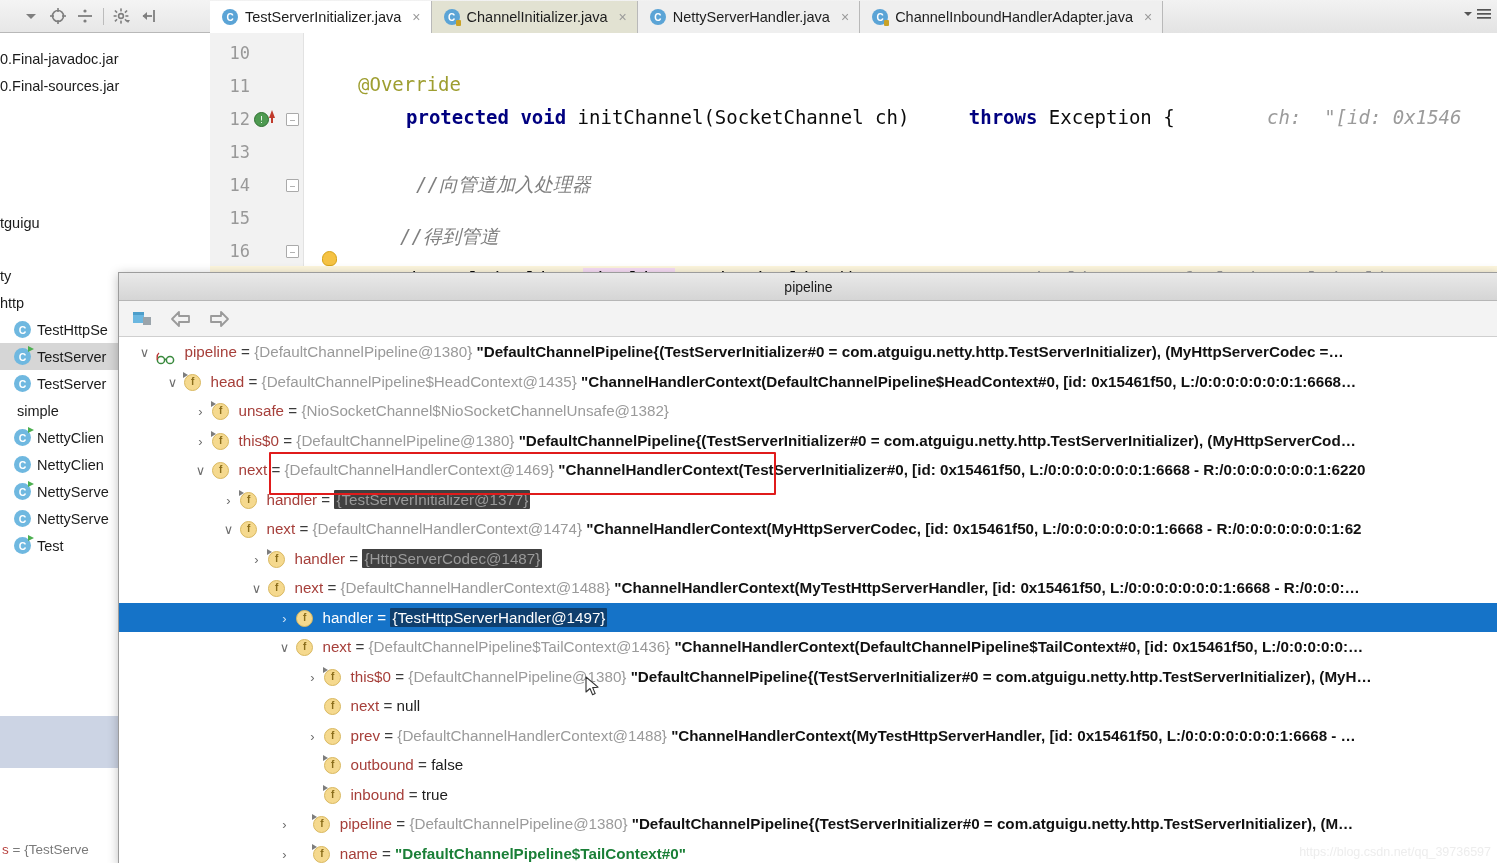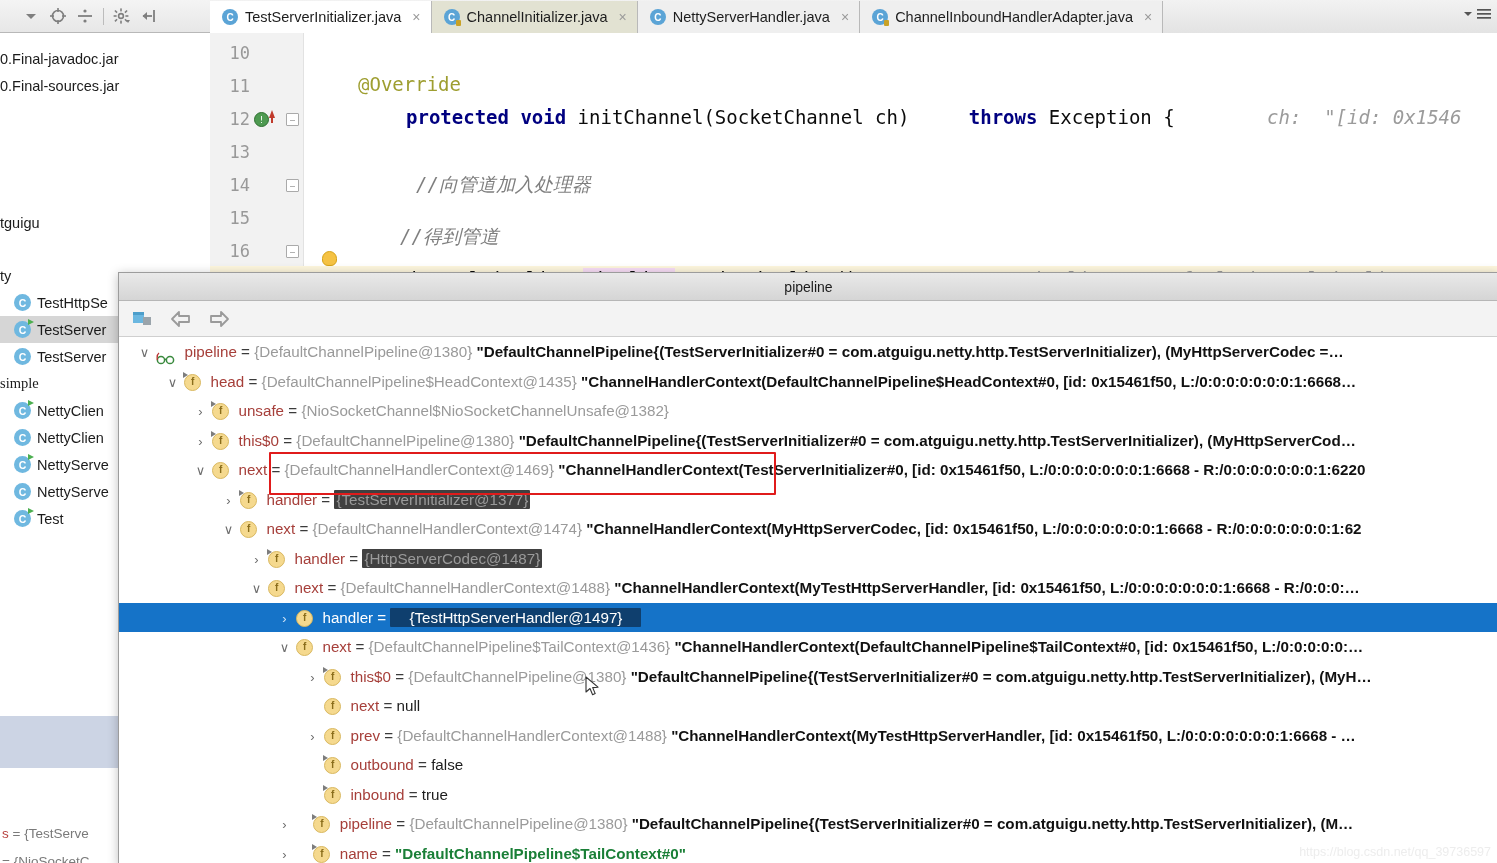--- a/index.html
+++ b/index.html
@@ -196,21 +196,21 @@
   .nm{color:#a63f3a;}
   .trow.sel .nm{color:#ffffff;}
   .eq{color:#3b3b3b;}
   .trow.sel .eq{color:#ffffff;}
   .ref{color:#9a9a9a;}
   .strv{color:#111;font-weight:bold;}
   .greenv{color:#1a7f37;font-weight:bold;}
   .nullv{color:#1d1d1d;}
   .boolv{color:#1d1d1d;}
   .pinkhl{background:#404040;border-radius:1px;padding:1px 2px;}
-  .selhl{background:#0f3f6e;border-radius:1px;padding:1px 19px;color:#fff;}
+  .selhl{background:#0f3f6e;border-radius:1px;padding:1px 2px;color:#fff;}
 
   .redbox{
     position:absolute; border:2px solid #e01b1b; pointer-events:none;
     border-radius:1px;
   }
 
   
   .wm-github{
     position:absolute; left:314px; top:762px;
     font-family:"DejaVu Sans Mono", monospace;
@@ -323,33 +323,36 @@
         <span>0.Final-sources.jar</span>
       </div>
       <div style="height:110px;"></div>
       <div class="pt-row" style="padding-left:0;">
         <span>tguigu</span>
       </div>
       <div style="height:26px;"></div>
       <div class="pt-row" style="padding-left:0;">
         <span>ty</span>
       </div>
+      <div class="pt-row" style="padding-left:0;">
+        <span>http</span>
+      </div>
       <div class="pt-row" style="padding-left:14px;">
         <span class="pt-ico">C</span>
         <span>TestHttpSe</span>
       </div>
       <div class="pt-row sel" style="padding-left:14px;">
         <span class="pt-ico run">C</span>
         <span>TestServer</span>
       </div>
       <div class="pt-row" style="padding-left:14px;">
         <span class="pt-ico">C</span>
         <span>TestServer</span>
       </div>
-      <div class="pt-row" style="padding-left:0;font-family:Liberation Serif, serif;">
+      <div class="pt-row" style="padding-left:17px;">
         <span>simple</span>
       </div>
       <div class="pt-row" style="padding-left:14px;">
         <span class="pt-ico run">C</span>
         <span>NettyClien</span>
       </div>
       <div class="pt-row" style="padding-left:14px;">
         <span class="pt-ico">C</span>
         <span>NettyClien</span>
       </div>
@@ -434,21 +437,21 @@
         <svg width="20" height="18" viewBox="0 0 20 18">
           <rect x="3" y="0.5" width="14" height="2.2" fill="#333"></rect>
           <rect x="7" y="4" width="6" height="5" fill="#2f6fb0"></rect>
           <path d="M4 9 L16 9 L10 16 Z" fill="#2f6fb0"></path>
           <rect x="3" y="16.4" width="14" height="1.6" fill="#333"></rect>
         </svg>
       </div>
     </div>
     <div class="lvfill"></div>
     <div class="leftvars">
-      <div class="lv" style="margin-top:52px;"><b>s</b> = {TestServe</div>
+      <div class="lv" style="margin-top:68px;"><b>s</b> = {TestServe</div>
       <div class="lv">= {NioSocketC</div>
     </div>
   </div>
 
   <div class="dbg">
     <div class="dbg-title">pipeline</div>
 
     <div class="dbg-tools">
       <div class="dbg-tool">
         <svg width="22" height="20" viewBox="0 0 22 20">

